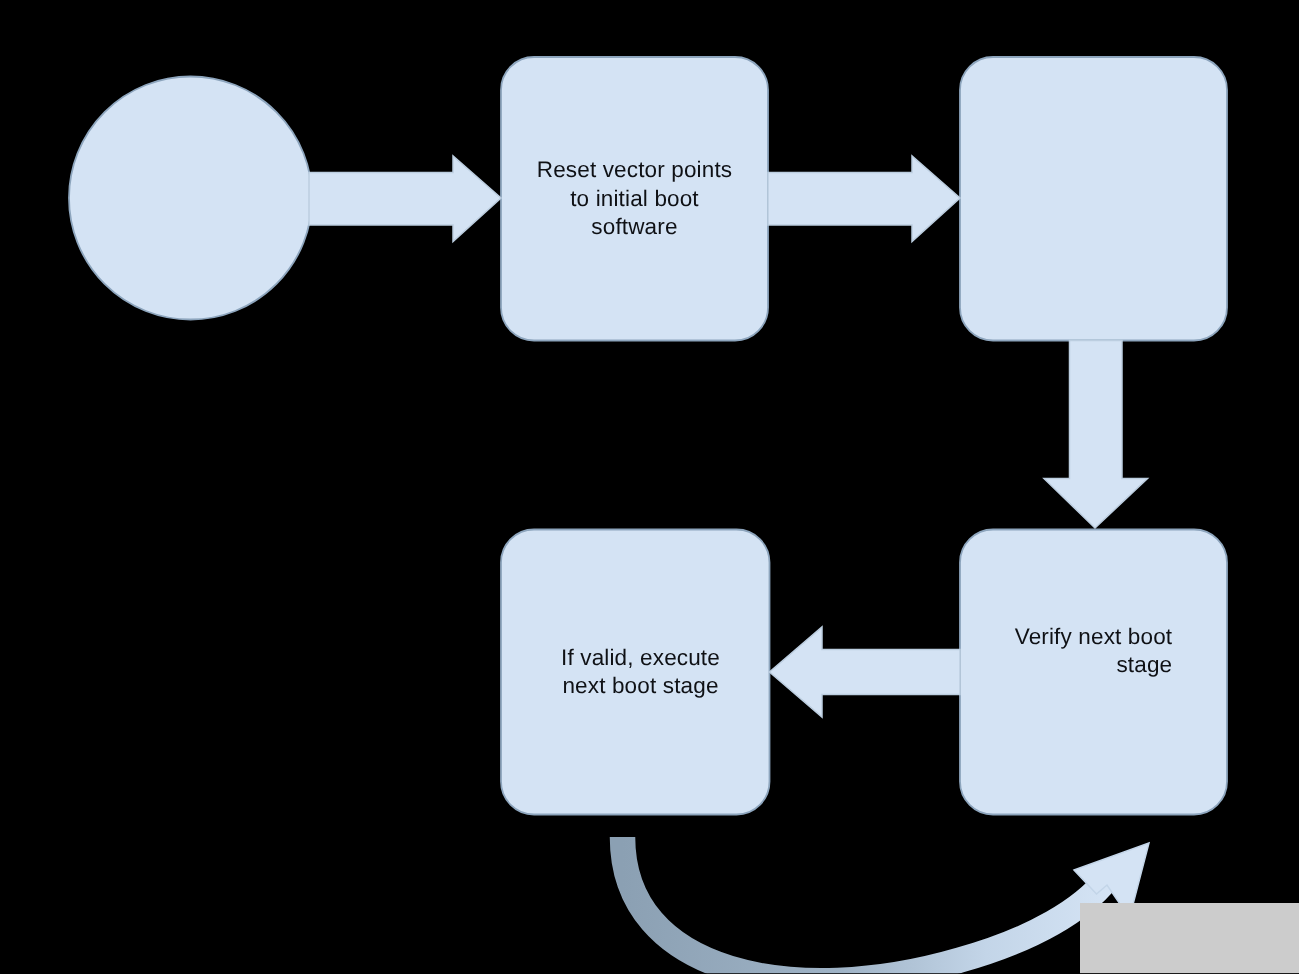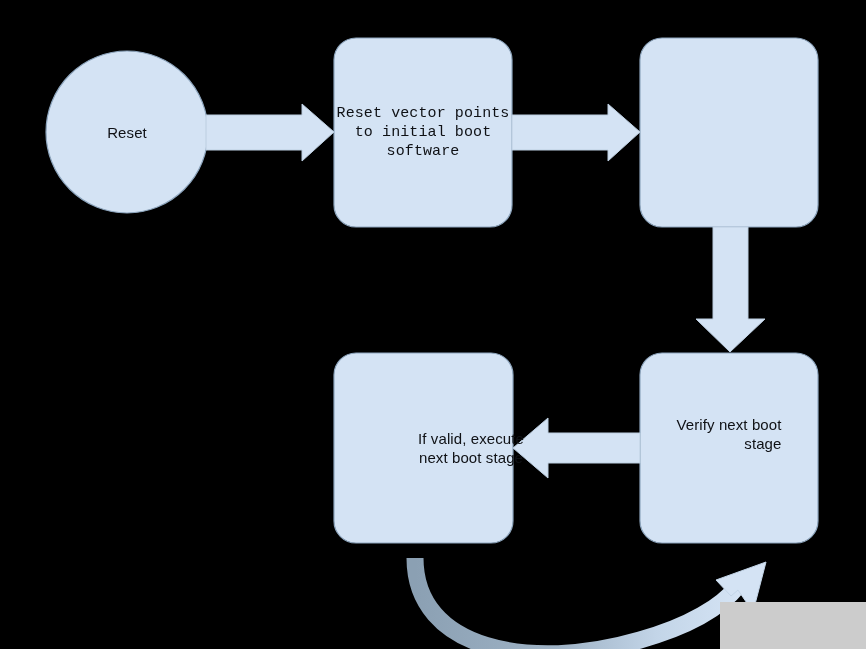--- a/index.html
+++ b/index.html
@@ -79,28 +79,27 @@
     <polygon points="640,433 548,433 548,418 513,448 548,478 548,463 640,463" fill="#d4e3f4" stroke="#bccee0" stroke-width="1"></polygon>
 
     <g>
       <path d="M 415,558
                C 415,650 530,672 640,640
                C 690,626 722,606 738,586" fill="none" stroke="url(#curveGrad)" stroke-width="17" stroke-linecap="butt"></path>
       <polygon points="716,580 766,562 753,612 738,590 731,596" fill="#d4e3f4" stroke="#c3d5e8" stroke-width="1"></polygon>
     </g>
   </svg>
 
-  <div class="node-label" style="left:46px; top:51px; width:162px; height:162px;">Reset</div>
 
-  <div class="node-label" style="left:334px; top:38px; width:178px; height:189px;font-family:Liberation Mono, monospace;">Reset vector points
+  <div class="node-label" style="left:334px; top:38px; width:178px; height:189px;">Reset vector points
 to initial boot
 software</div>
 
 
-  <div class="node-label" style="left:334px; top:353px; width:186px; height:190px;margin-left:44px;">If valid, execute
+  <div class="node-label" style="left:334px; top:353px; width:186px; height:190px;">If valid, execute
 next boot stage</div>
 
   <div class="node-label" style="left:640px; top:353px; width:178px; height:162px;text-align:right;">Verify next boot
 stage</div>
 
   <div class="gray-panel" style="left:720px; top:602px; width:146px; height:47px;"></div>
 
 </div>
 
 </body></html>

